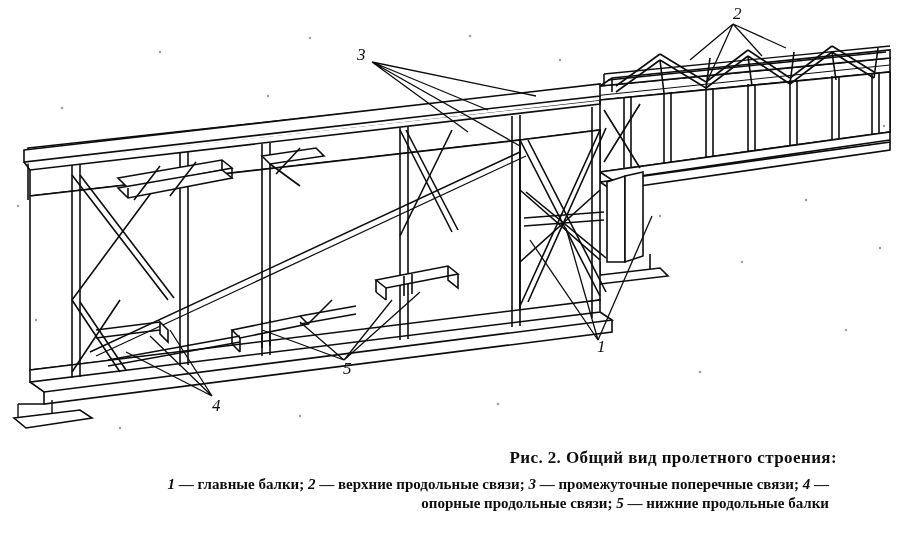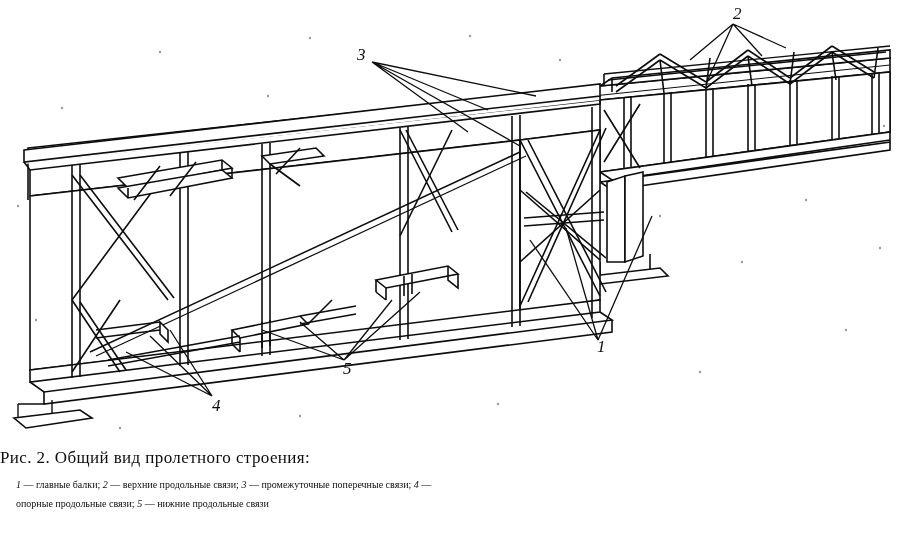--- a/index.html
+++ b/index.html
@@ -25,35 +25,36 @@
     position: absolute;
     left: 0; top: 0;
     width: 911px;
     height: 440px;
   }
   .caption-block {
     position: absolute;
     left: 0;
     top: 448px;
     width: 837px;
-    text-align: left;
+    text-align: right;
+    font-weight: bold;
   }
   .caption-title {
     font-family: "Liberation Serif", serif;
     font-size: 17px;
     letter-spacing: 0.4px;
     color: #0d0d0d;
     margin: 0 0 7px 0;
   }
   .caption-legend {
     font-family: "Liberation Serif", serif;
-    font-size: 10px;
+    font-size: 15px;
     line-height: 19px;
     color: #0d0d0d;
-    padding: 0 16px;
+    padding: 0 8px;
     margin: 0;
   }
   .legend-line {
     display: block;
     white-space: nowrap;
   }
   .lg-num {
     font-style: italic;
     font-family: "Liberation Serif", serif;
   }
@@ -234,17 +235,17 @@
   <div class="callout-num" style="left:597px; top:337px;">1</div>
   <div class="callout-num" style="left:733px; top:4px;">2</div>
   <div class="callout-num" style="left:357px; top:45px;">3</div>
   <div class="callout-num" style="left:212px; top:396px;">4</div>
   <div class="callout-num" style="left:343px; top:359px;">5</div>
 
   <div class="caption-block">
     <div class="caption-title">Рис. 2. Общий вид пролетного строения:</div>
     <div class="caption-legend">
       <span class="legend-line" id="legend-line-1"><span class="lg-num">1</span><span> — главные балки; </span><span class="lg-num">2</span><span> — верхние продольные связи; </span><span class="lg-num">3</span><span> — промежуточные поперечные связи; </span><span class="lg-num">4</span><span> —</span></span>
-      <span class="legend-line" id="legend-line-2"><span>опорные продольные связи; </span><span class="lg-num">5</span><span> — нижние продольные связи</span></span>
+      <span class="legend-line" id="legend-line-2"><span>опорные продольные связи; </span><span class="lg-num">5</span><span> — нижние продольные балки</span></span>
     </div>
   </div>
 
 </div>
 
 </body></html>

